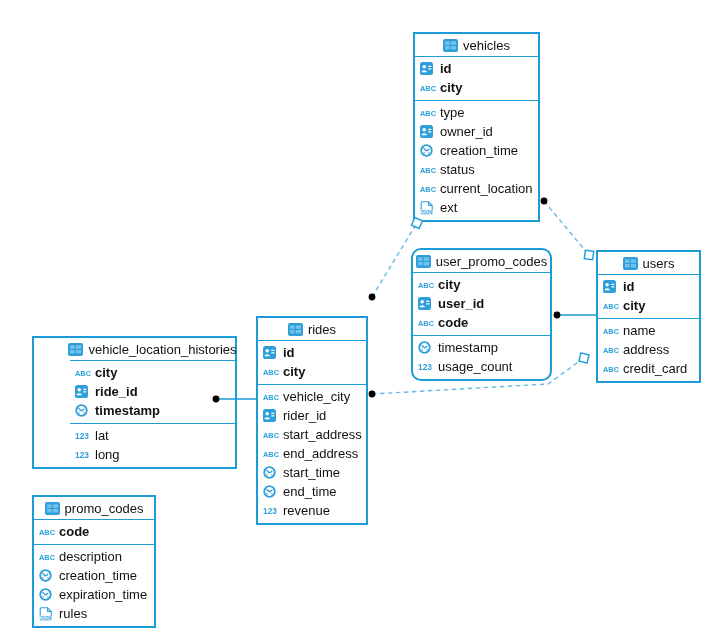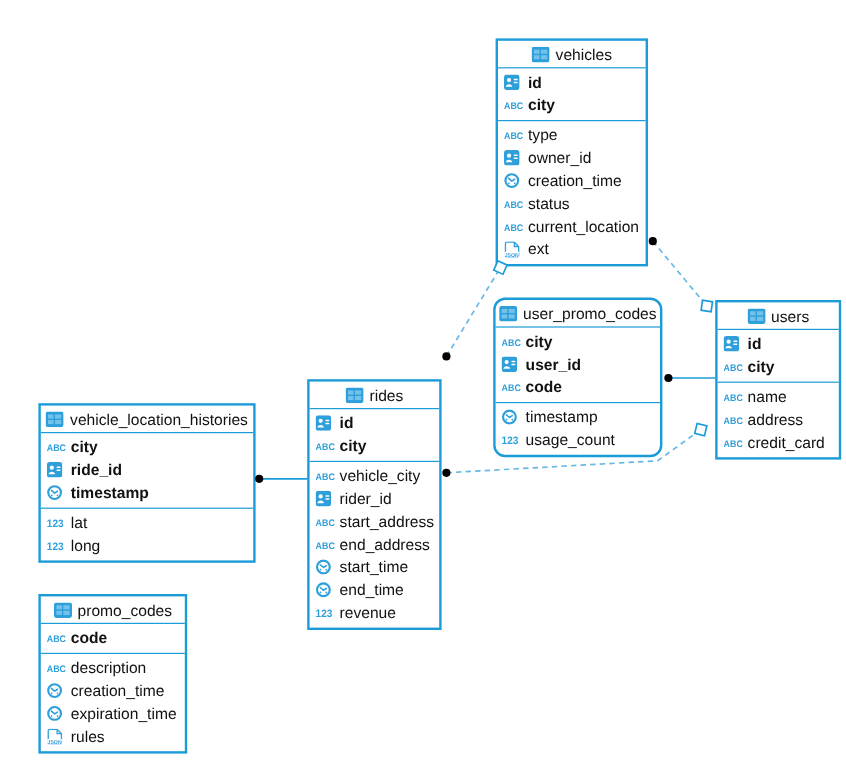--- a/index.html
+++ b/index.html
@@ -353,21 +353,21 @@
         <div class="frow ">
     <span class="ficon">
             <svg width="15" height="11" viewBox="0 0 15 11">
        <text x="0" y="9" font-family="Liberation Sans, sans-serif" font-size="9" font-weight="bold" fill="#2e9fdb" textLength="14" lengthAdjust="spacingAndGlyphs">123</text>
      </svg>
           </span>
     <span class="flabel">revenue</span>
   </div>
      </div>
     </div>
-    <div class="table-node" style="left: 32px; top: 336px; width: 181px;">
+    <div class="table-node" style="left: 32px; top: 336px; width: 205px; padding-left: 36px;">
       <div class="thead">
        <span class="ticon">
           <svg width="15" height="13" viewBox="0 0 15 13">
        <rect width="15" height="13" rx="2" fill="#2e9fdb"></rect>
        <rect x="2" y="2.4" width="4.6" height="3.4" fill="#74c2ea"></rect>
        <rect x="7.8" y="2.4" width="5.2" height="3.4" fill="#74c2ea"></rect>
        <rect x="2" y="7" width="4.6" height="3.4" fill="#74c2ea"></rect>
        <rect x="7.8" y="7" width="5.2" height="3.4" fill="#74c2ea"></rect>
      </svg>
         </span>

